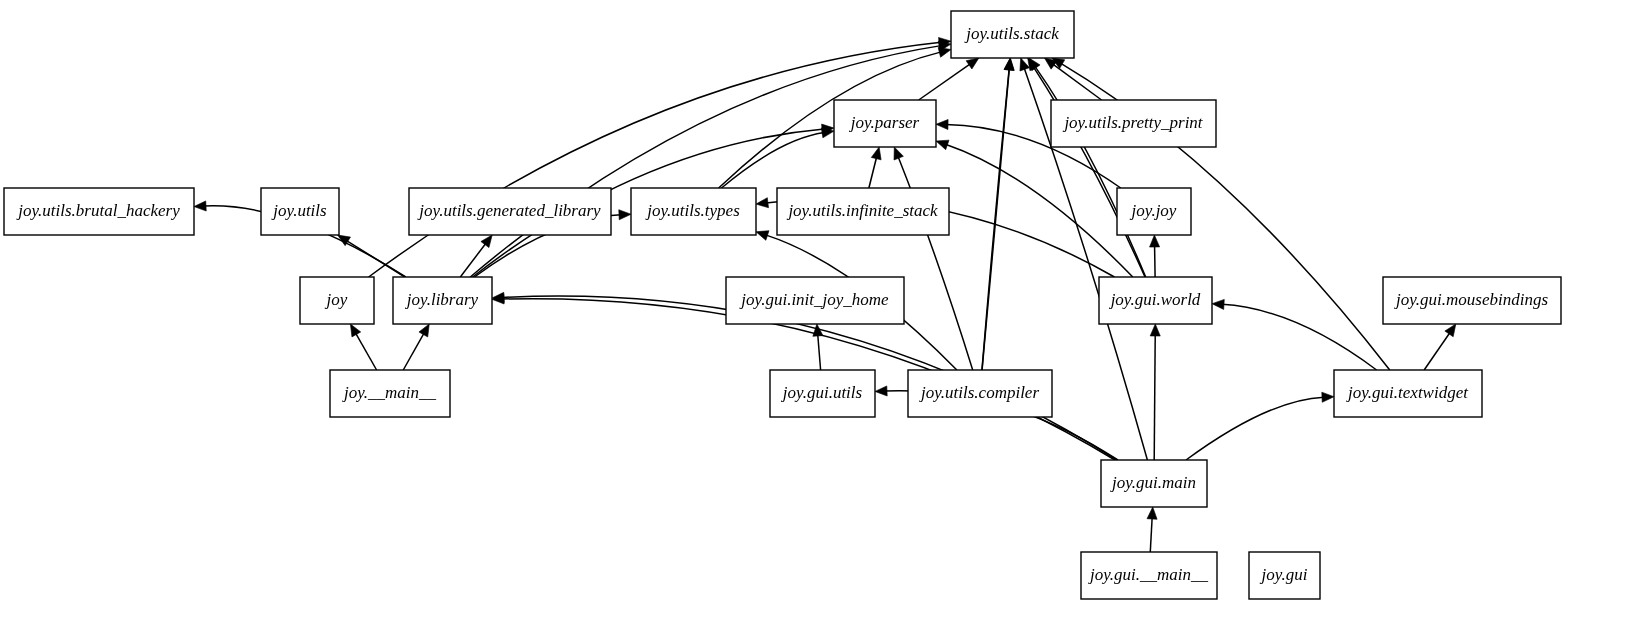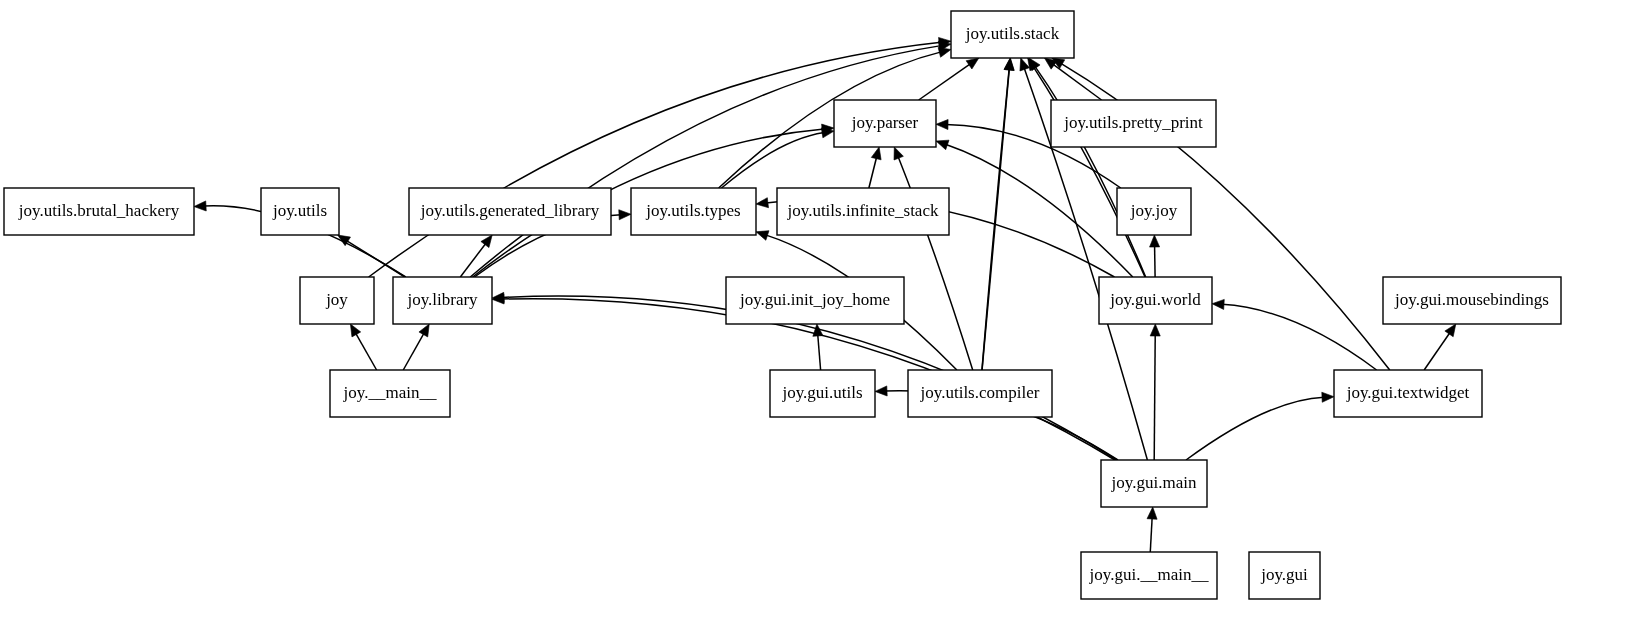--- a/index.html
+++ b/index.html
@@ -7,20 +7,21 @@
     padding: 0;
     background: #ffffff;
   }
   #canvas {
     position: relative;
     width: 1648px;
     height: 635px;
     background: #ffffff;
     font-family: "Liberation Serif", "DejaVu Serif", serif;
     overflow: hidden;
+    font-style: italic;
   }
   svg#graph {
     position: absolute;
     left: 0;
     top: 0;
     width: 1648px;
     height: 635px;
   }
   .node-box {
     fill: #ffffff;

